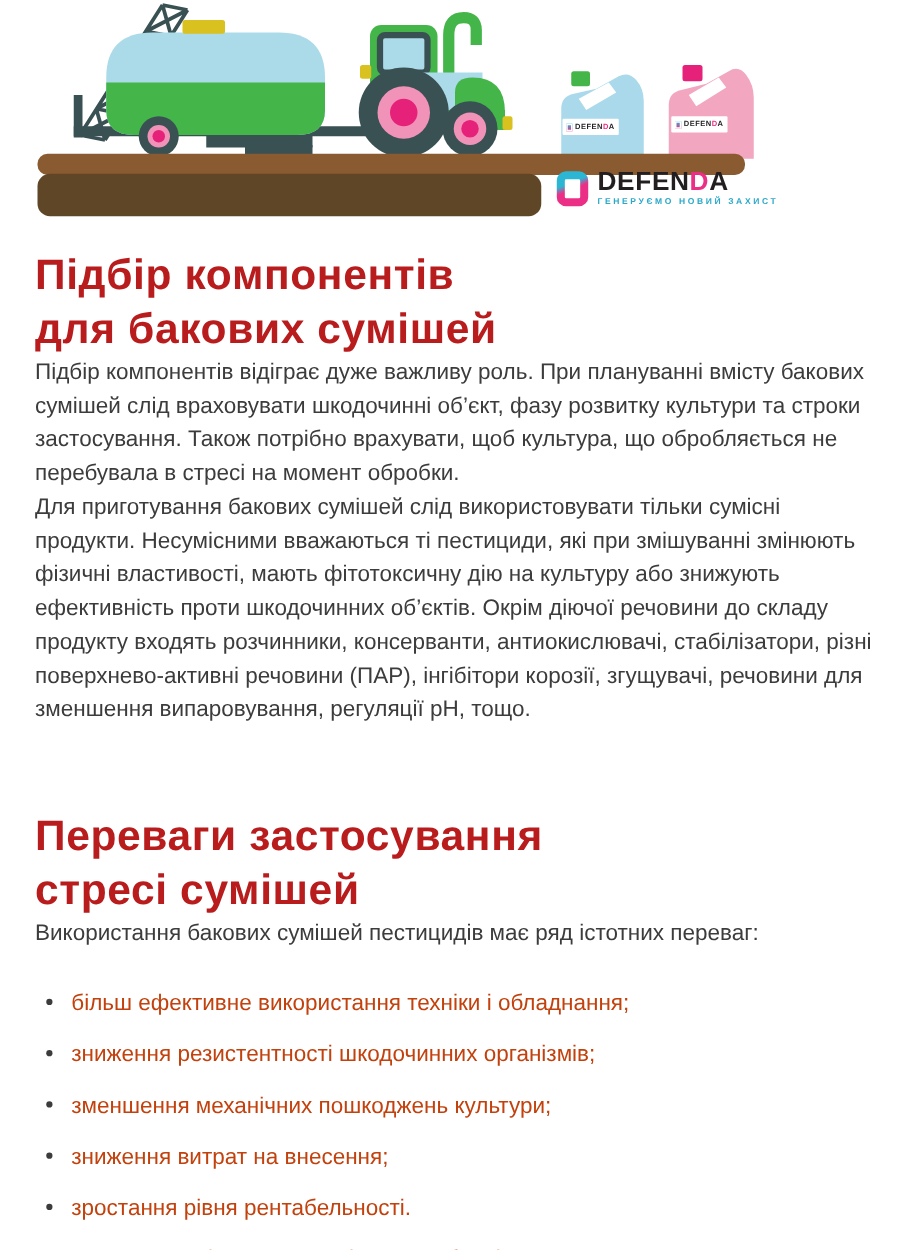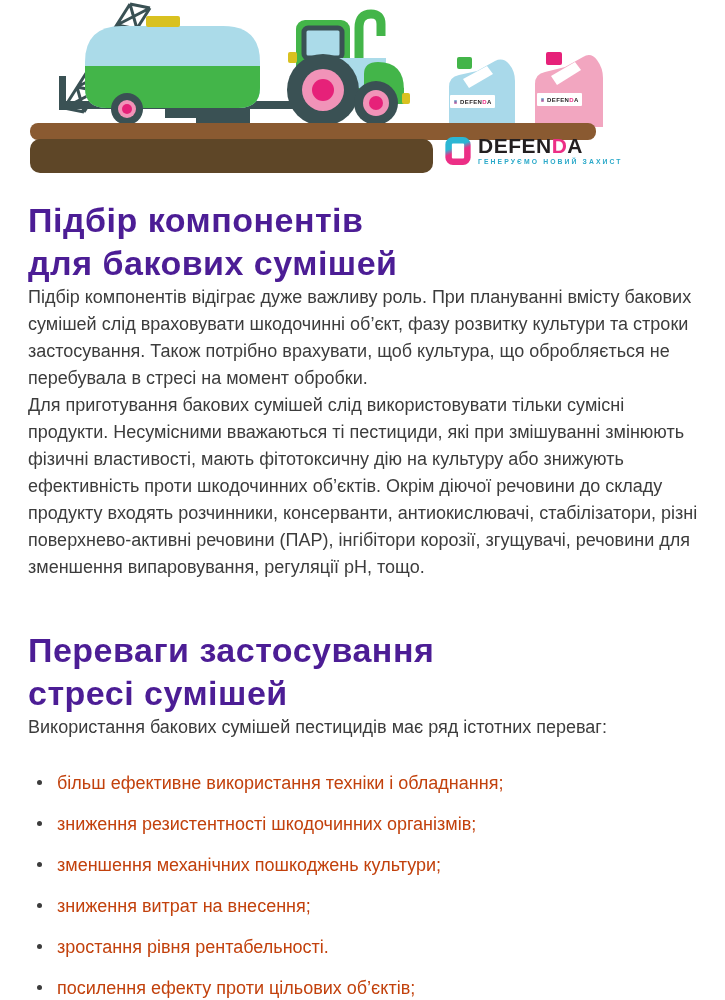--- a/index.html
+++ b/index.html
@@ -37,26 +37,26 @@
   }
   .jug-label .pink{color:#ec2f86;}
   .jl-icon{
     width:5px;height:6px;flex:0 0 auto;
     background:linear-gradient(#2bb6d4,#ec2f86);
     box-shadow:inset 0 0 0 1.2px #ffffff;
   }
   
   .content{padding:0 25px 0 28px;}
   h1{
-    margin:0;color:#4c1d95;
+    margin:0;color:#b91c1c;
     font-size:34px;line-height:1.25;font-weight:bold;
     letter-spacing:0.5px;
   }
   .h1-first{margin-top:19px;}
-  .h1-second{margin-top:48px;}
+  .h1-second{margin-top:67px;}
   .content p{
     margin:0;max-width:678px;
     color:#3c3c3c;font-size:18px;line-height:27px;
     hyphens:manual;
   }
   .p1{margin-top:36px;}
   .p2{margin-top:17px;}
   .intro{margin-top:46px;}
   ul.benefits{
     list-style:none;margin:30px 0 0 0;padding:0;

